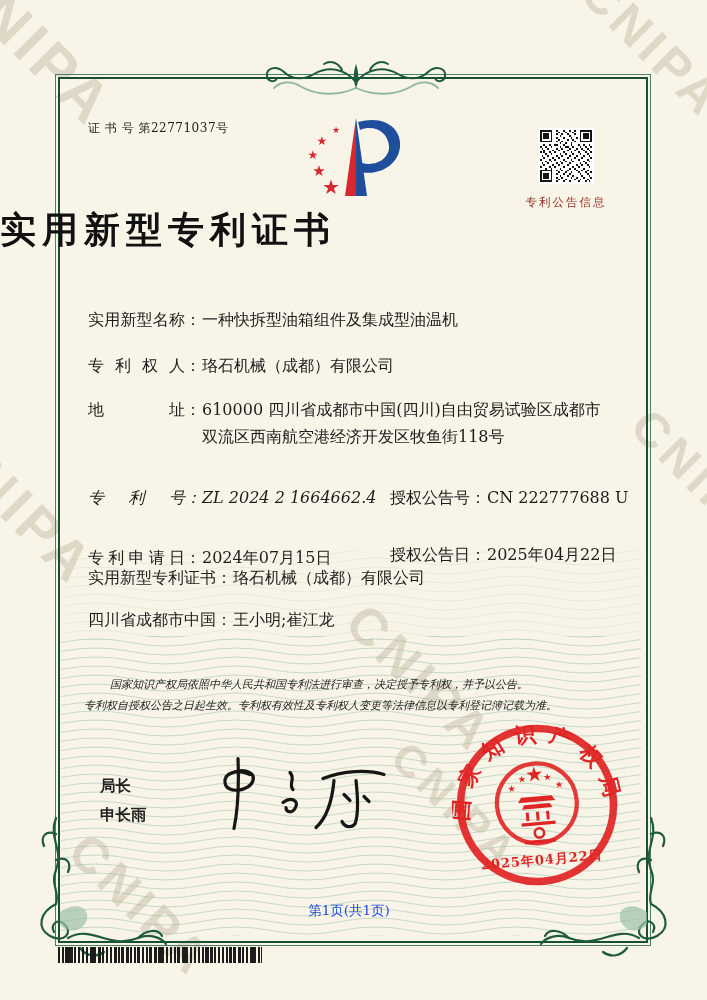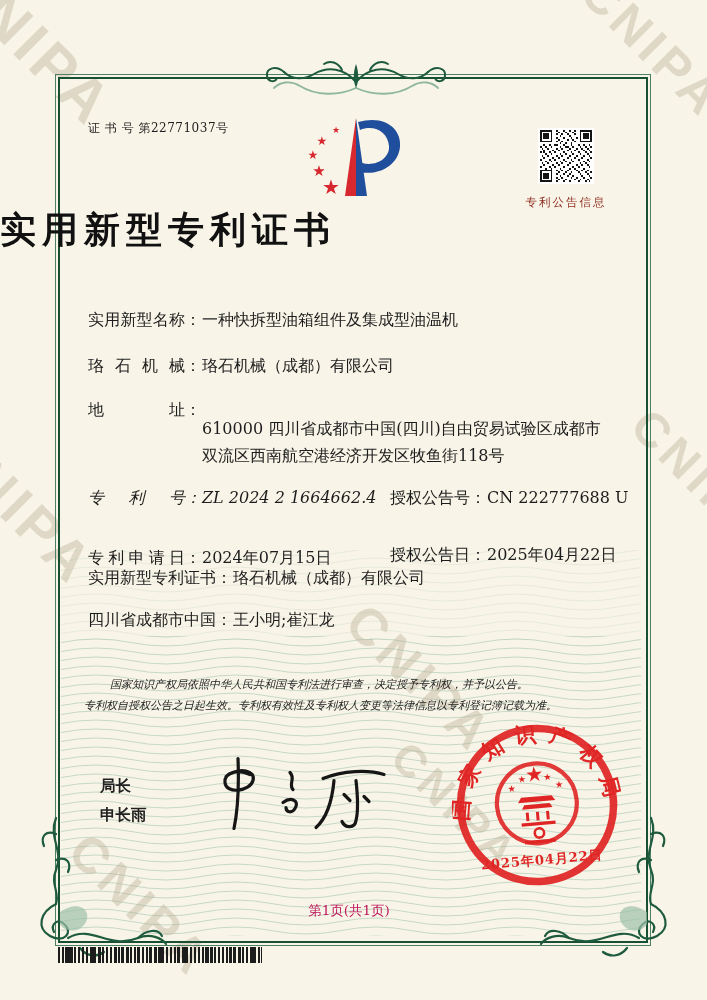--- a/index.html
+++ b/index.html
@@ -22,29 +22,29 @@
   .qr-block{position:absolute;left:524px;top:128px;width:84px;text-align:center;}
   .qr-label{margin-top:7px;font-size:11.5px;letter-spacing:2px;color:#8e2f22;}
   .title{position:absolute;left:0;top:206px;width:591px;text-align:left;
          font-size:36px;font-weight:700;letter-spacing:6px;color:#111;}
   .row{position:absolute;left:88px;font-size:16px;line-height:1.7;}
   .row2{position:absolute;left:390px;font-size:16px;line-height:1.7;}
   .flabel{display:inline-block;width:97px;text-align:justify;text-align-last:justify;vertical-align:top;}
   .flabel2{display:inline-block;vertical-align:top;}
   .fcolon{display:inline-block;width:17px;vertical-align:top;}
   .fvalue{display:inline-block;vertical-align:top;}
-  .addr .fvalue{width:412px;margin-top:19px;}
+  .addr .fvalue{width:412px;}
   .decree{position:absolute;left:84px;top:674px;width:545px;font-size:11px;
           line-height:1.93;font-style:italic;color:#222;}
   .decree .l1{text-indent:26px;}
   .officer{position:absolute;left:100px;top:772px;font-family:"Liberation Sans",sans-serif;
            font-weight:600;font-size:15.5px;line-height:1.85;color:#222;}
   .signature{position:absolute;left:198px;top:752px;z-index:4;}
   .seal{position:absolute;left:452px;top:720px;z-index:5;transform:rotate(-5deg);opacity:.95;}
-  .footer{position:absolute;left:0;top:902px;width:698px;text-align:center;font-size:13.5px;color:#be185d;}
+  .footer{position:absolute;left:0;top:902px;width:698px;text-align:center;font-size:13.5px;color:#1d4ed8;}
   .barcode{position:absolute;left:58px;top:947px;width:204px;height:16px;z-index:6;
     background-image:
       repeating-linear-gradient(90deg,#1c1c1c 0 2px,rgba(0,0,0,0) 2px 4px),
       repeating-linear-gradient(90deg,#1c1c1c 0 1px,rgba(0,0,0,0) 1px 7px),
       repeating-linear-gradient(90deg,rgba(0,0,0,0) 0 10px,#1c1c1c 10px 13px,rgba(0,0,0,0) 13px 23px);}
 </style>
 </head>
 <body>
 
 <div class="page">
@@ -137,21 +137,21 @@
       </svg>
       <div class="qr-label">专利公告信息</div>
     </div>
 
     <div class="title">实用新型专利证书</div>
 
     <div class="row" style="top:294px;margin-top:12px;">
       <span class="flabel">实用新型名称</span><span class="fcolon">：</span><span class="fvalue">一种快拆型油箱组件及集成型油温机</span>
     </div>
     <div class="row" style="top:352px;">
-      <span class="flabel">珞石机械</span><span class="fcolon">：</span><span class="fvalue">珞石机械（成都）有限公司</span>
+      <span class="flabel">专利权人</span><span class="fcolon">：</span><span class="fvalue">珞石机械（成都）有限公司</span>
     </div>
     <div class="row addr" style="top:396px;">
       <span class="flabel">地址</span><span class="fcolon">：</span><span class="fvalue">610000 四川省成都市中国(四川)自由贸易试验区成都市双流区西南航空港经济开发区牧鱼街118号</span>
     </div>
     <div class="row" style="top:484px;font-style:italic;">
       <span class="flabel">专利号</span><span class="fcolon">：</span><span class="fvalue">ZL 2024 2 1664662.4</span>
     </div>
     <div class="row2" style="top:484px;">
       <span class="flabel2">授权公告号</span><span class="fcolon">：</span><span class="fvalue">CN 222777688 U</span>
     </div>

